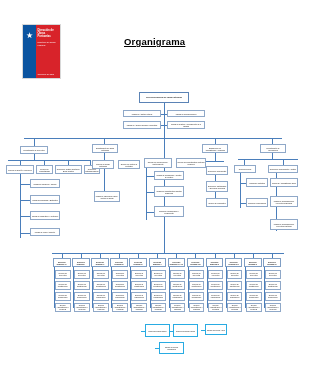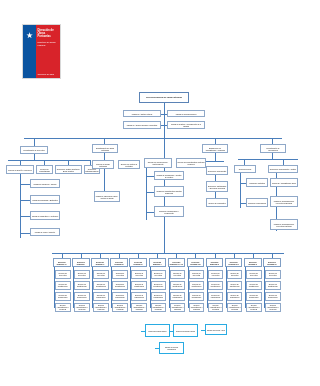--- a/index.html
+++ b/index.html
@@ -62,20 +62,21 @@
         <div>Portuarias</div>
       </div>
       <div class="logo-sub">
         <div>Ministerio de Obras</div>
         <div>Públicas</div>
       </div>
       <div class="logo-foot">Gobierno de Chile</div>
     </div>
   </div>
 
+  <div class="title">Organigrama</div>
 
   <div class="chart">
 
     <div class="bx root" style="left:139px;top:4px;width:50px;height:11px;">
       <span class="t">Dirección Nacional de Obras Portuarias</span>
     </div>
 
     <div class="ln lv" style="left:163.5px;top:15px;height:130px;"></div>
 
     <div class="bx" style="left:123px;top:22px;width:38px;height:7px;">

